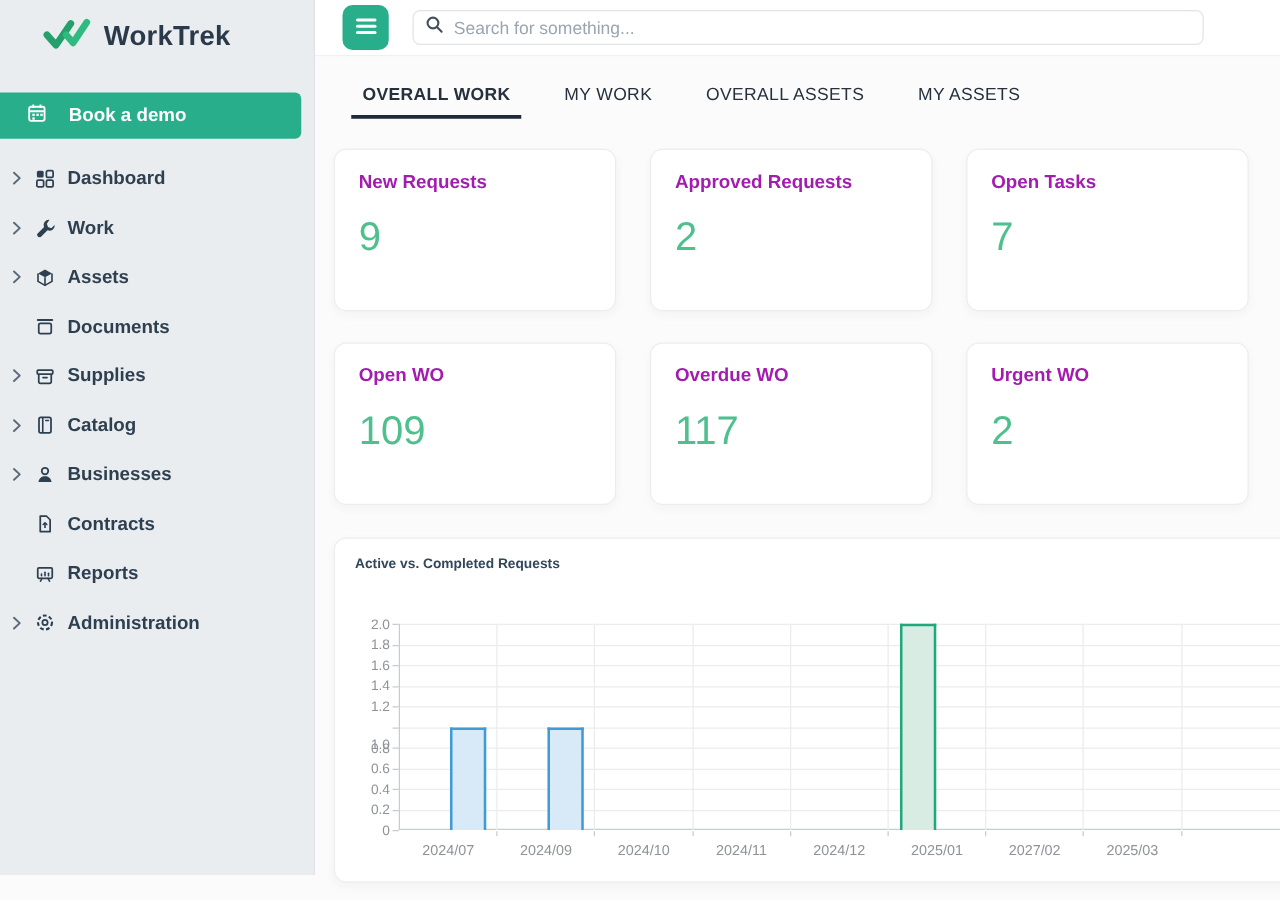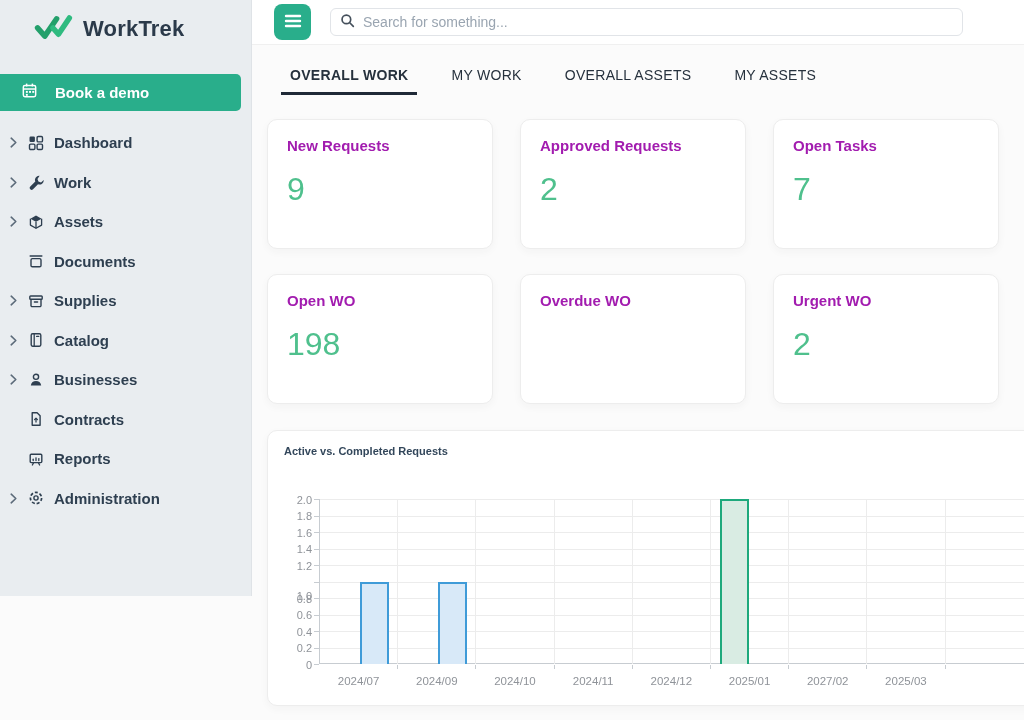--- a/index.html
+++ b/index.html
@@ -1,21 +1,21 @@
 <!DOCTYPE html>
 <html><head>
 <meta charset="utf-8">
 <style>
   * { margin:0; padding:0; box-sizing:border-box; }
   html,body { width:1024px; height:720px; overflow:hidden; background:#fbfbfb;
     font-family:"Liberation Sans","DejaVu Sans",sans-serif; }
   .app { display:flex; width:1024px; height:720px; }
 
   
-  .sidebar { width:252px; min-width:252px; height:596px; background:#e9edf0;
+  .sidebar { width:252px; min-width:252px; height:700px; background:#e9edf0;
     border-right:1px solid #dfe3e7; }
   .logo { height:58px; display:flex; align-items:center; padding-left:33px; gap:10px; }
   .logo-text { font-size:22px; font-weight:bold; color:#2b3a4a; letter-spacing:.2px; }
   .book-demo { margin-top:16px; width:241px; height:37px; background:#29ae8b;
     border-radius:0 5px 5px 0; display:flex; align-items:center; gap:17px;
     padding-left:21px; cursor:pointer; }
   .book-demo span.lbl { color:#fff; font-size:15px; font-weight:600; }
   .nav { margin-top:0; padding-top:12px; }
   .nav-item { height:39.5px; display:flex; align-items:center; padding-left:10px;
     cursor:pointer; }
@@ -282,24 +282,25 @@
             <div class="stat-value">2</div>
           </div>
           <div class="stat-card">
             <div class="stat-title">Open Tasks</div>
             <div class="stat-value">7</div>
           </div>
         </div>
       <div class="cards" id="cards-row2">
           <div class="stat-card">
             <div class="stat-title">Open WO</div>
-            <div class="stat-value">198</div>
+            <div class="stat-value">109</div>
           </div>
           <div class="stat-card">
             <div class="stat-title">Overdue WO</div>
+            <div class="stat-value">117</div>
           </div>
           <div class="stat-card">
             <div class="stat-title">Urgent WO</div>
             <div class="stat-value">2</div>
           </div>
         </div>
 
       <div class="chart-card">
         <div class="chart-title">Active vs. Completed Requests</div>
         <div id="yaxis">

